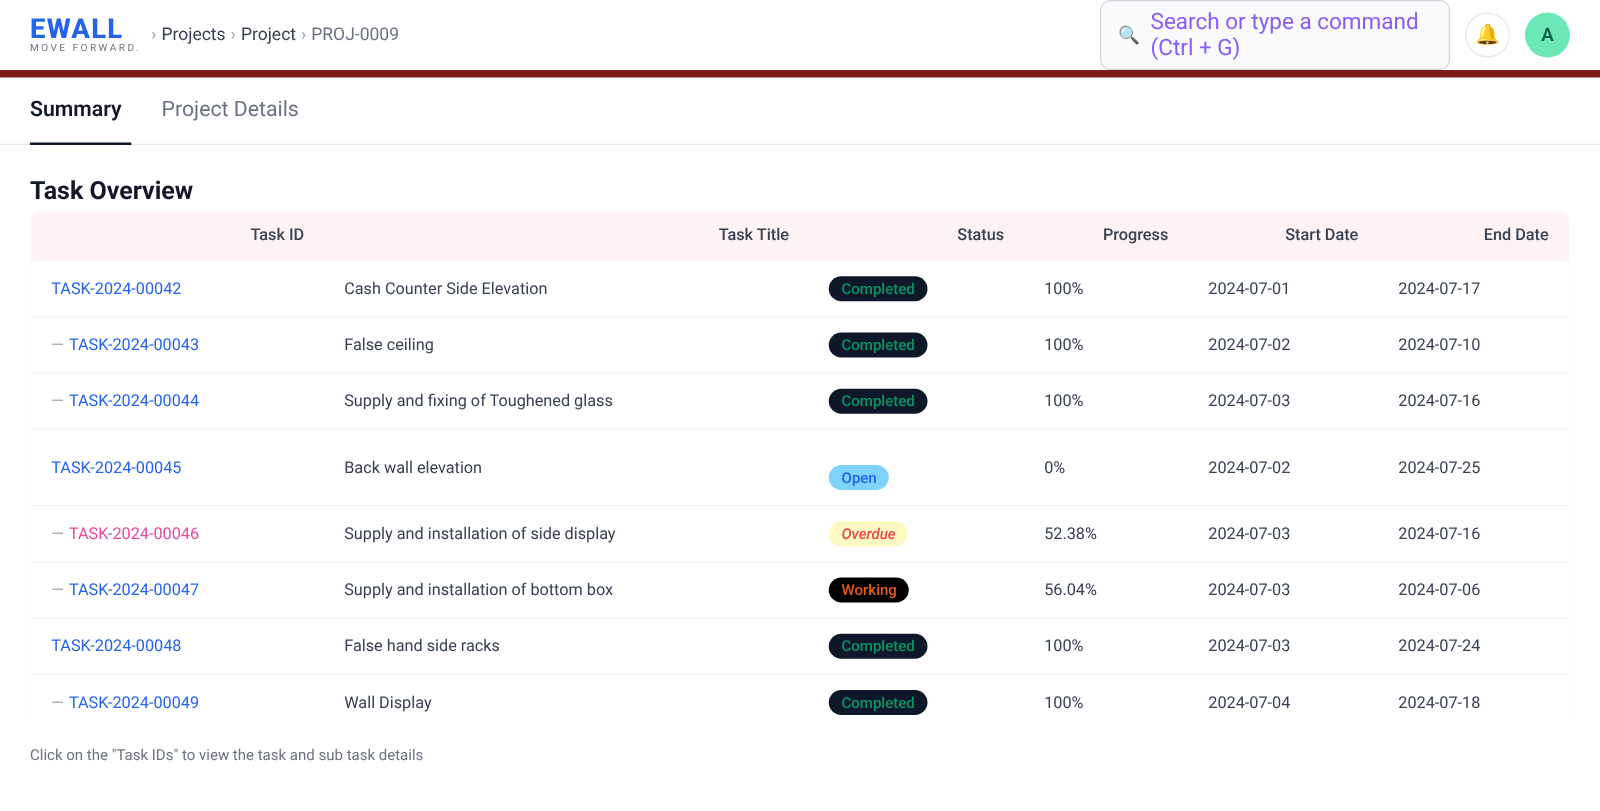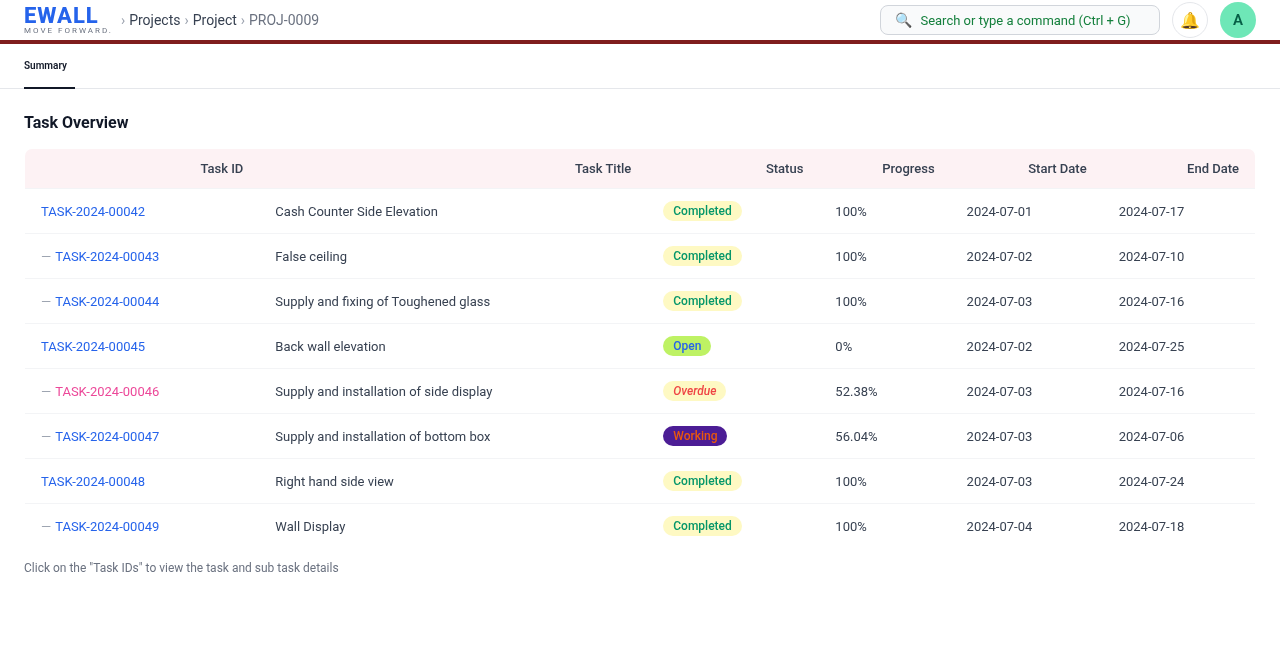--- a/index.html
+++ b/index.html
@@ -4,22 +4,22 @@
   <style>
     * { box-sizing: border-box; margin: 0; padding: 0; }
     body { font-family: -apple-system, BlinkMacSystemFont, 'Segoe UI', Roboto, sans-serif; font-size: 14px; color: #333; background: #fff; }
 
     
     .header {
       display: flex;
       align-items: center;
       justify-content: space-between;
       padding: 0 24px;
-      height: 44px;
-      border-bottom: 4px solid #7f1d1d;
+      height: 62px;
+      border-bottom: 6px solid #7f1d1d;
     }
     .header-left {
       display: flex;
       align-items: center;
       gap: 8px;
     }
     .logo {
       display: flex;
       flex-direction: column;
       line-height: 1;
@@ -102,42 +102,42 @@
     
     .tabs {
       display: flex;
       align-items: center;
       gap: 0;
       padding: 0 24px;
       border-bottom: 1px solid #e5e7eb;
     }
     .tab {
       padding: 16px 8px;
-      font-size: 10px;
+      font-size: 17px;
       color: #6b7280;
       cursor: pointer;
       border-bottom: 2px solid transparent;
       margin-bottom: -1px;
     }
     .tab.active {
       color: #111827;
       font-weight: 600;
       border-bottom: 2px solid #111827;
     }
     .tab:first-child { padding-left: 0; }
 
     
     .main {
       padding: 24px;
     }
     .section-title {
-      font-size: 16px;
+      font-size: 20px;
       font-weight: 700;
       color: #111827;
-      margin-bottom: 16px;
+      margin-bottom: 4px;
     }
 
     
     .task-table {
       width: 100%;
       border-collapse: collapse;
       border: 1px solid #f3f4f6;
       border-radius: 8px;
       overflow: hidden;
     }
@@ -164,34 +164,35 @@
     }
 
     .badge {
       display: inline-block;
       padding: 3px 10px;
       border-radius: 12px;
       font-size: 12px;
       font-weight: 500;
     }
     .badge-completed {
-      background: #fef9c3;
+      background: #0f172a;
       color: #059669;
     }
     .badge-open {
-      background: #bef264;
+      background: #7dd3fc;
       color: #2563eb;
+      margin-top: 16px;
     }
     .badge-overdue {
       background: #fef9c3;
       color: #ef4444;
       font-style: italic;
     }
     .badge-working {
-      background: #4c1d95;
+      background: #000000;
       color: #ea580c;
     }
 
     .footnote {
       margin-top: 12px;
       font-size: 12px;
       color: #6b7280;
     }
   </style>
 </head>
@@ -208,29 +209,30 @@
       <span class="breadcrumb-item">Projects</span>
       <span class="breadcrumb-sep">›</span>
       <span class="breadcrumb-item">Project</span>
       <span class="breadcrumb-sep">›</span>
       <span class="breadcrumb-current">PROJ-0009</span>
     </nav>
   </div>
   <div class="header-right">
     <div class="search-bar">
       <span class="search-icon-char">🔍</span>
-      <span style="color:#15803d;font-size:13px;">Search or type a command (Ctrl + G)</span>
+      <span style="color:#8b5cf6;font-size:18px;">Search or type a command (Ctrl + G)</span>
     </div>
     <button class="bell-btn">🔔</button>
     <div class="avatar">A</div>
   </div>
 </header>
 
 <div class="tabs">
   <div class="tab active">Summary</div>
+  <div class="tab" style="margin-left:16px;">Project Details</div>
 </div>
 
 <main class="main">
   <div class="section-title">Task Overview</div>
 
   <table class="task-table">
     <thead>
       <tr>
         <th>Task ID</th>
         <th>Task Title</th>
@@ -284,21 +286,21 @@
         <tr>
           <td><span style="color:#9ca3af;margin-right:4px;">—</span><span style="color:#2563eb;cursor:pointer;">TASK-2024-00047</span></td>
           <td>Supply and installation of bottom box</td>
           <td><span class="badge badge-working">Working</span></td>
           <td>56.04%</td>
           <td>2024-07-03</td>
           <td>2024-07-06</td>
         </tr>
         <tr>
           <td><span style="color:#2563eb;cursor:pointer;">TASK-2024-00048</span></td>
-          <td>Right hand side view</td>
+          <td>False hand side racks</td>
           <td><span class="badge badge-completed">Completed</span></td>
           <td>100%</td>
           <td>2024-07-03</td>
           <td>2024-07-24</td>
         </tr>
         <tr>
           <td><span style="color:#9ca3af;margin-right:4px;">—</span><span style="color:#2563eb;cursor:pointer;">TASK-2024-00049</span></td>
           <td>Wall Display</td>
           <td><span class="badge badge-completed">Completed</span></td>
           <td>100%</td>

